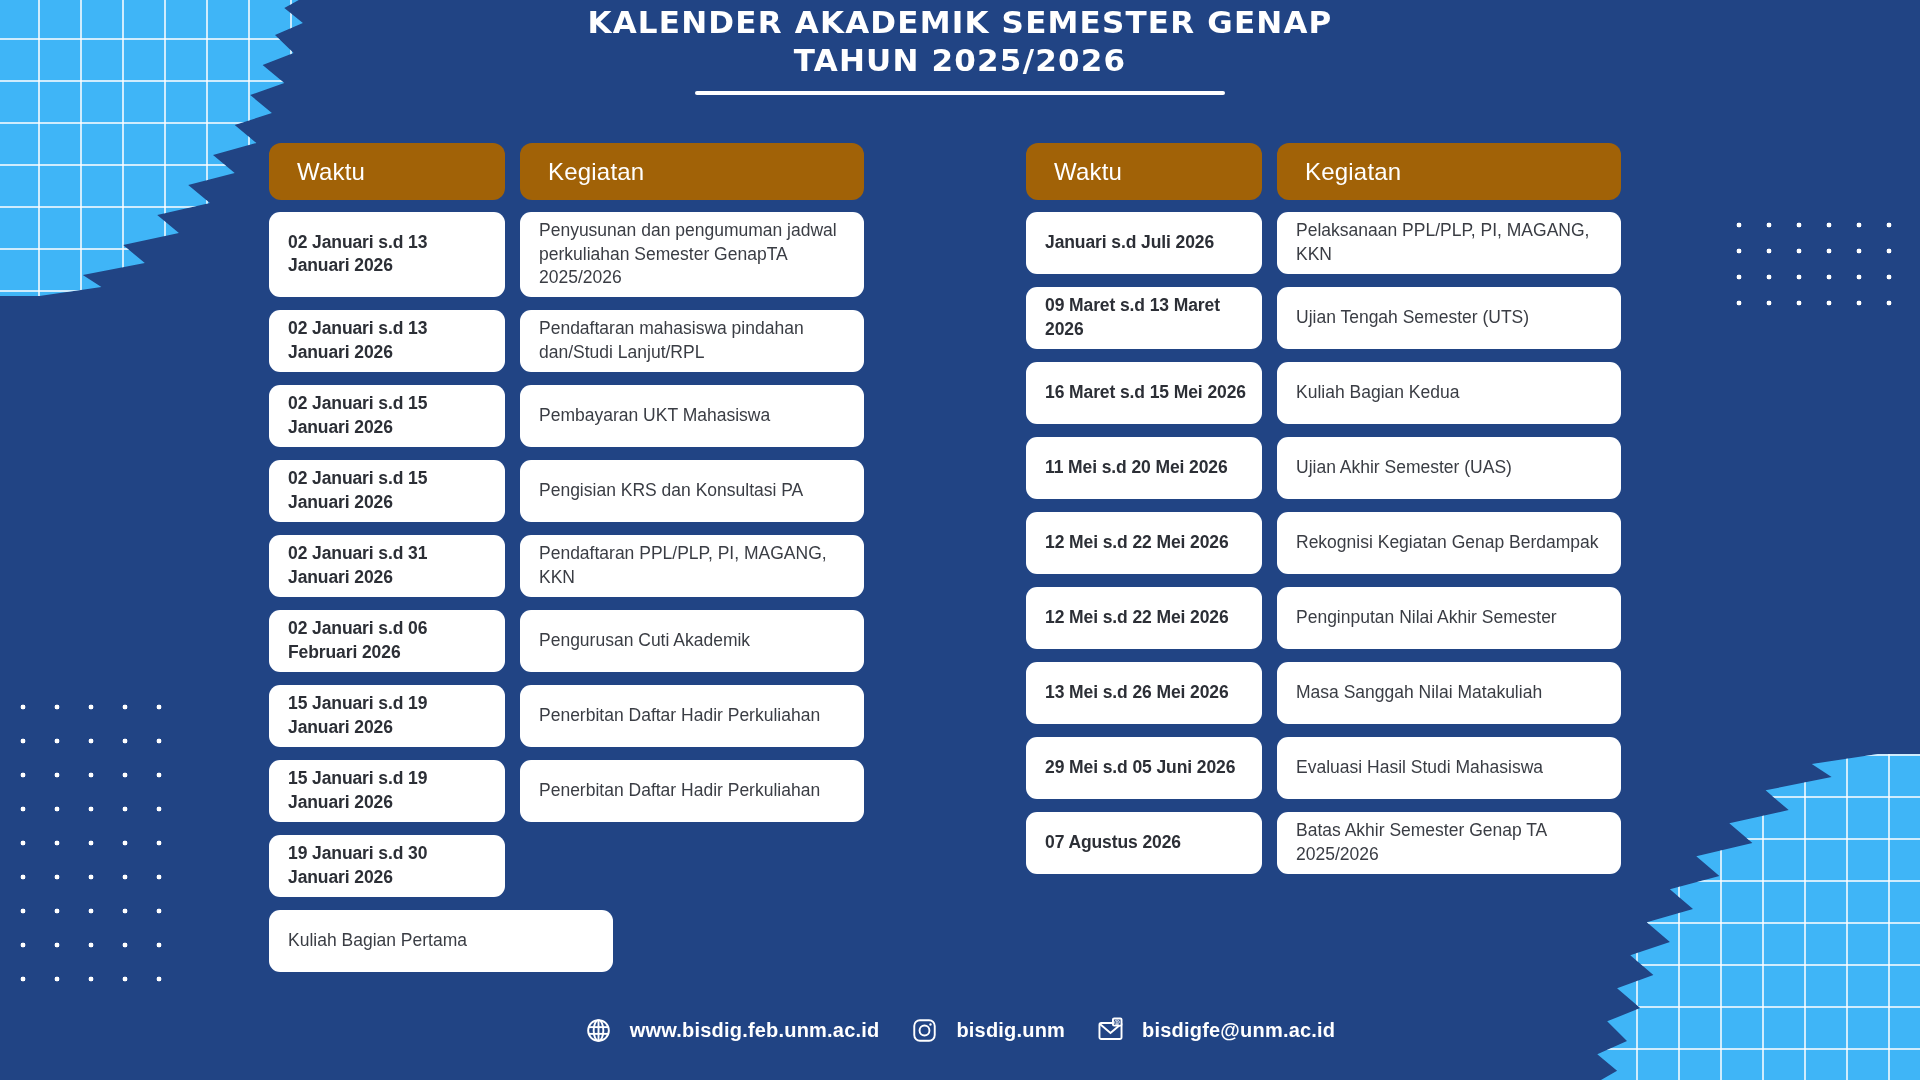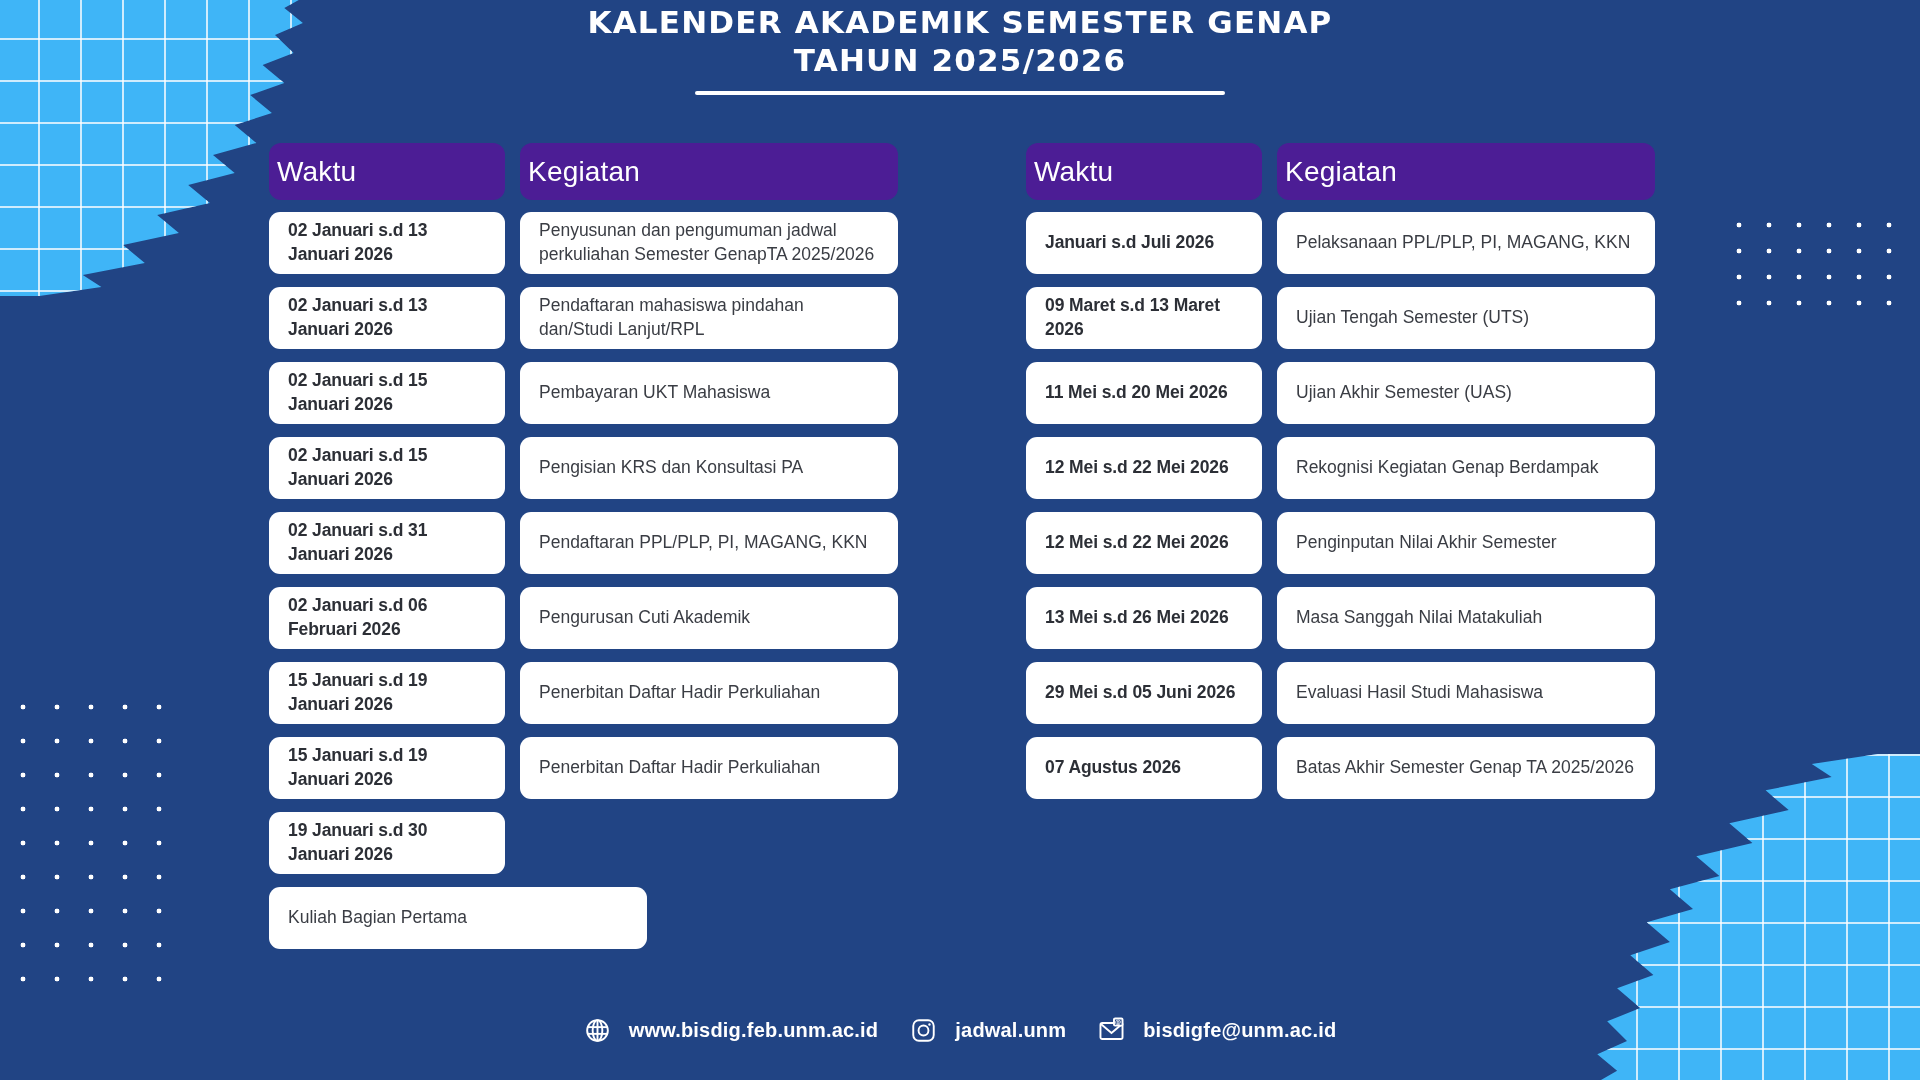--- a/index.html
+++ b/index.html
@@ -82,30 +82,30 @@
     gap: 132px;
   }
   .table-col { width: 625px; }
 
   .head-row, .body-row {
     display: flex;
     gap: 15px;
     margin-bottom: 12px;
   }
   .cell-time     { width: 236px; flex: none; }
-  .cell-activity { width: 378px; flex: none; }
+  .cell-activity { width: 344px; flex: none; }
 
   .hdr {
-    background: #4c1d95;
+    background: #a16207;
     border-radius: 12px;
     height: 57px;
     display: flex; align-items: center;
-    padding-left: 8px;
+    padding-left: 28px;
     color: #ffffff;
-    font-size: 28px;
+    font-size: 24px;
     font-weight: 400;
     letter-spacing: 0.2px;
   }
 
   .body-row { margin-bottom: 13px; }
 
   .pill {
     background: #ffffff;
     border-radius: 11px;
     min-height: 62px;
@@ -209,20 +209,24 @@
         <div class="hdr cell-time">Waktu</div>
         <div class="hdr cell-activity">Kegiatan</div>
       </div>
       <div class="body-row">
         <div class="pill time cell-time">Januari s.d Juli 2026</div>
         <div class="pill act cell-activity">Pelaksanaan PPL/PLP, PI, MAGANG, KKN</div>
       </div>
       <div class="body-row">
         <div class="pill time cell-time">09 Maret s.d 13 Maret 2026</div>
         <div class="pill act cell-activity">Ujian Tengah Semester (UTS)</div>
+      </div>
+      <div class="body-row">
+        <div class="pill time cell-time">16 Maret s.d 15 Mei 2026</div>
+        <div class="pill act cell-activity">Kuliah Bagian Kedua</div>
       </div>
       <div class="body-row">
         <div class="pill time cell-time">11 Mei s.d 20 Mei 2026</div>
         <div class="pill act cell-activity">Ujian Akhir Semester  (UAS)</div>
       </div>
       <div class="body-row">
         <div class="pill time cell-time">12 Mei s.d 22 Mei 2026</div>
         <div class="pill act cell-activity">Rekognisi Kegiatan Genap Berdampak</div>
       </div>
       <div class="body-row">
@@ -261,21 +265,21 @@
     </div>
 
     <div class="fitem">
       <span class="ficon">
         <svg class="ficon" viewBox="0 0 24 24" fill="none" stroke="#ffffff" stroke-width="1.7">
           <rect x="2.9" y="2.9" width="18.2" height="18.2" rx="5"></rect>
           <circle cx="12" cy="12" r="4.4"></circle>
           <circle cx="17.3" cy="6.7" r="1.05" fill="#ffffff" stroke="none"></circle>
         </svg>
       </span>
-      <span>jadwal.unm</span>
+      <span>bisdig.unm</span>
     </div>
 
     <div class="fitem">
       <span class="ficon">
         <svg class="ficon" viewBox="0 0 24 24" fill="none" stroke="#ffffff" stroke-width="1.7">
           <rect x="2.2" y="5.4" width="19.6" height="14.2" rx="1.6"></rect>
           <polyline points="2.6,6.2 12,14.2 21.4,6.2"></polyline>
           <rect x="14.2" y="1.3" width="7.6" height="6.4" rx="1" fill="#214484"></rect>
           <text x="18" y="6.4" font-size="5.4" fill="#ffffff" stroke="none" text-anchor="middle" font-family="DejaVu Sans, sans-serif">@</text>
         </svg>

